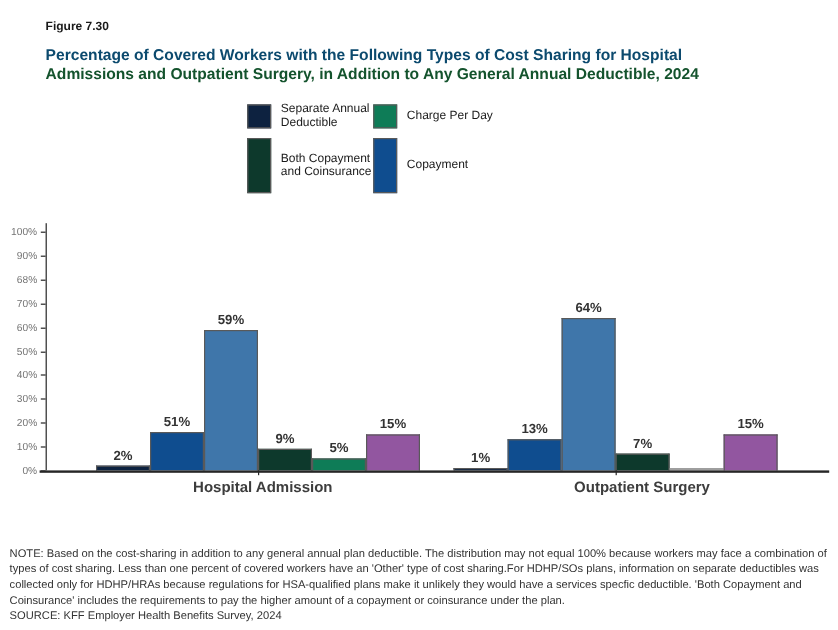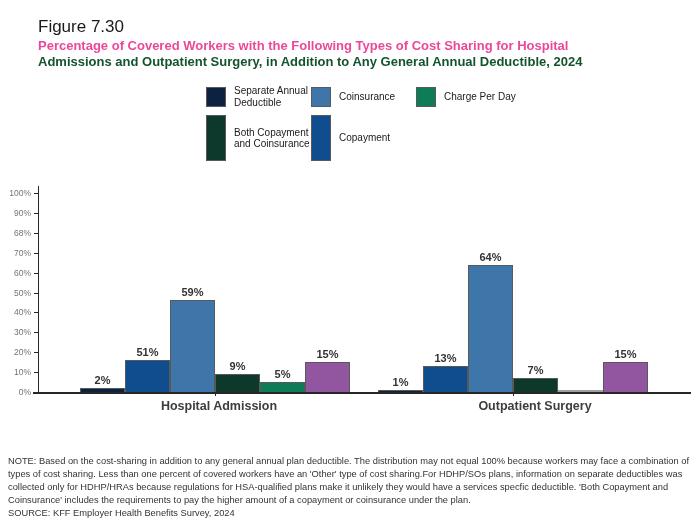--- a/index.html
+++ b/index.html
@@ -1,21 +1,21 @@
 <!DOCTYPE html>
 <html><head>
 <meta charset="utf-8">
 <style>
   html,body{margin:0;padding:0;background:#fff;}
   .page{position:relative;width:698px;height:525px;background:#ffffff;
         font-family:"Liberation Sans",sans-serif;overflow:hidden;color:#1a1a1a;}
 
   
-  .fig-num{position:absolute;left:38px;top:17px;font-size:17px;font-weight:normal;color:#1a1a1a;}
-  .title-line1{position:absolute;left:38px;top:38px;font-size:13px;font-weight:bold;color:#ec4899;}
+  .fig-num{position:absolute;left:38px;top:17px;font-size:10px;font-weight:bold;color:#1a1a1a;}
+  .title-line1{position:absolute;left:38px;top:38px;font-size:13px;font-weight:bold;color:#0c4a6e;}
   .title-line2{position:absolute;left:38px;top:54px;font-size:13px;font-weight:bold;color:#14532d;}
 
   
   .legend{position:absolute;left:206px;top:85px;}
   .legend-row{display:flex;}
   .legend-row + .legend-row{margin-top:7px;}
   .legend-item{display:flex;align-items:center;width:105px;}
   .swatch{width:20px;flex:0 0 20px;margin-right:8px;border:1px solid #595959;box-sizing:border-box;}
   .legend-row.r1 .swatch{height:20px;}
   .legend-row.r2 .swatch{align-self:stretch;min-height:46px;}
@@ -51,24 +51,20 @@
   <div class="title-line1">Percentage of Covered Workers with the Following Types of Cost Sharing for Hospital</div>
   <div class="title-line2">Admissions and Outpatient Surgery, in Addition to Any General Annual Deductible, 2024</div>
 
   <div class="legend">
       <div class="legend-row r1">
         <div class="legend-item">
           <span class="swatch" style="background: rgb(13, 34, 64);"></span>
           <span class="legend-label">Separate Annual Deductible</span>
         </div>
         <div class="legend-item">
-          <span class="swatch" style="background: rgb(63, 118, 170);"></span>
-          <span class="legend-label">Coinsurance</span>
-        </div>
-        <div class="legend-item">
           <span class="swatch" style="background: rgb(14, 124, 87);"></span>
           <span class="legend-label">Charge Per Day</span>
         </div>
       </div>
       <div class="legend-row r2">
         <div class="legend-item">
           <span class="swatch" style="background: rgb(13, 57, 44);"></span>
           <span class="legend-label">Both Copayment and Coinsurance</span>
         </div>
         <div class="legend-item">
@@ -80,21 +76,21 @@
 
   <div class="chart">
     <div class="plot">
         <div class="bar-group" style="left: 42px;">
           <div class="bar" style="height: 4px; background: rgb(13, 34, 64);">
             <div class="bar-label">2%</div>
           </div>
           <div class="bar" style="height: 32px; background: rgb(15, 77, 143);">
             <div class="bar-label">51%</div>
           </div>
-          <div class="bar" style="height: 92px; background: rgb(63, 118, 170);">
+          <div class="bar" style="height: 117px; background: rgb(63, 118, 170);">
             <div class="bar-label">59%</div>
           </div>
           <div class="bar" style="height: 18px; background: rgb(13, 57, 44);">
             <div class="bar-label">9%</div>
           </div>
           <div class="bar" style="height: 10px; background: rgb(14, 124, 87);">
             <div class="bar-label">5%</div>
           </div>
           <div class="bar" style="height: 30px; background: rgb(146, 86, 160);">
             <div class="bar-label">15%</div>

